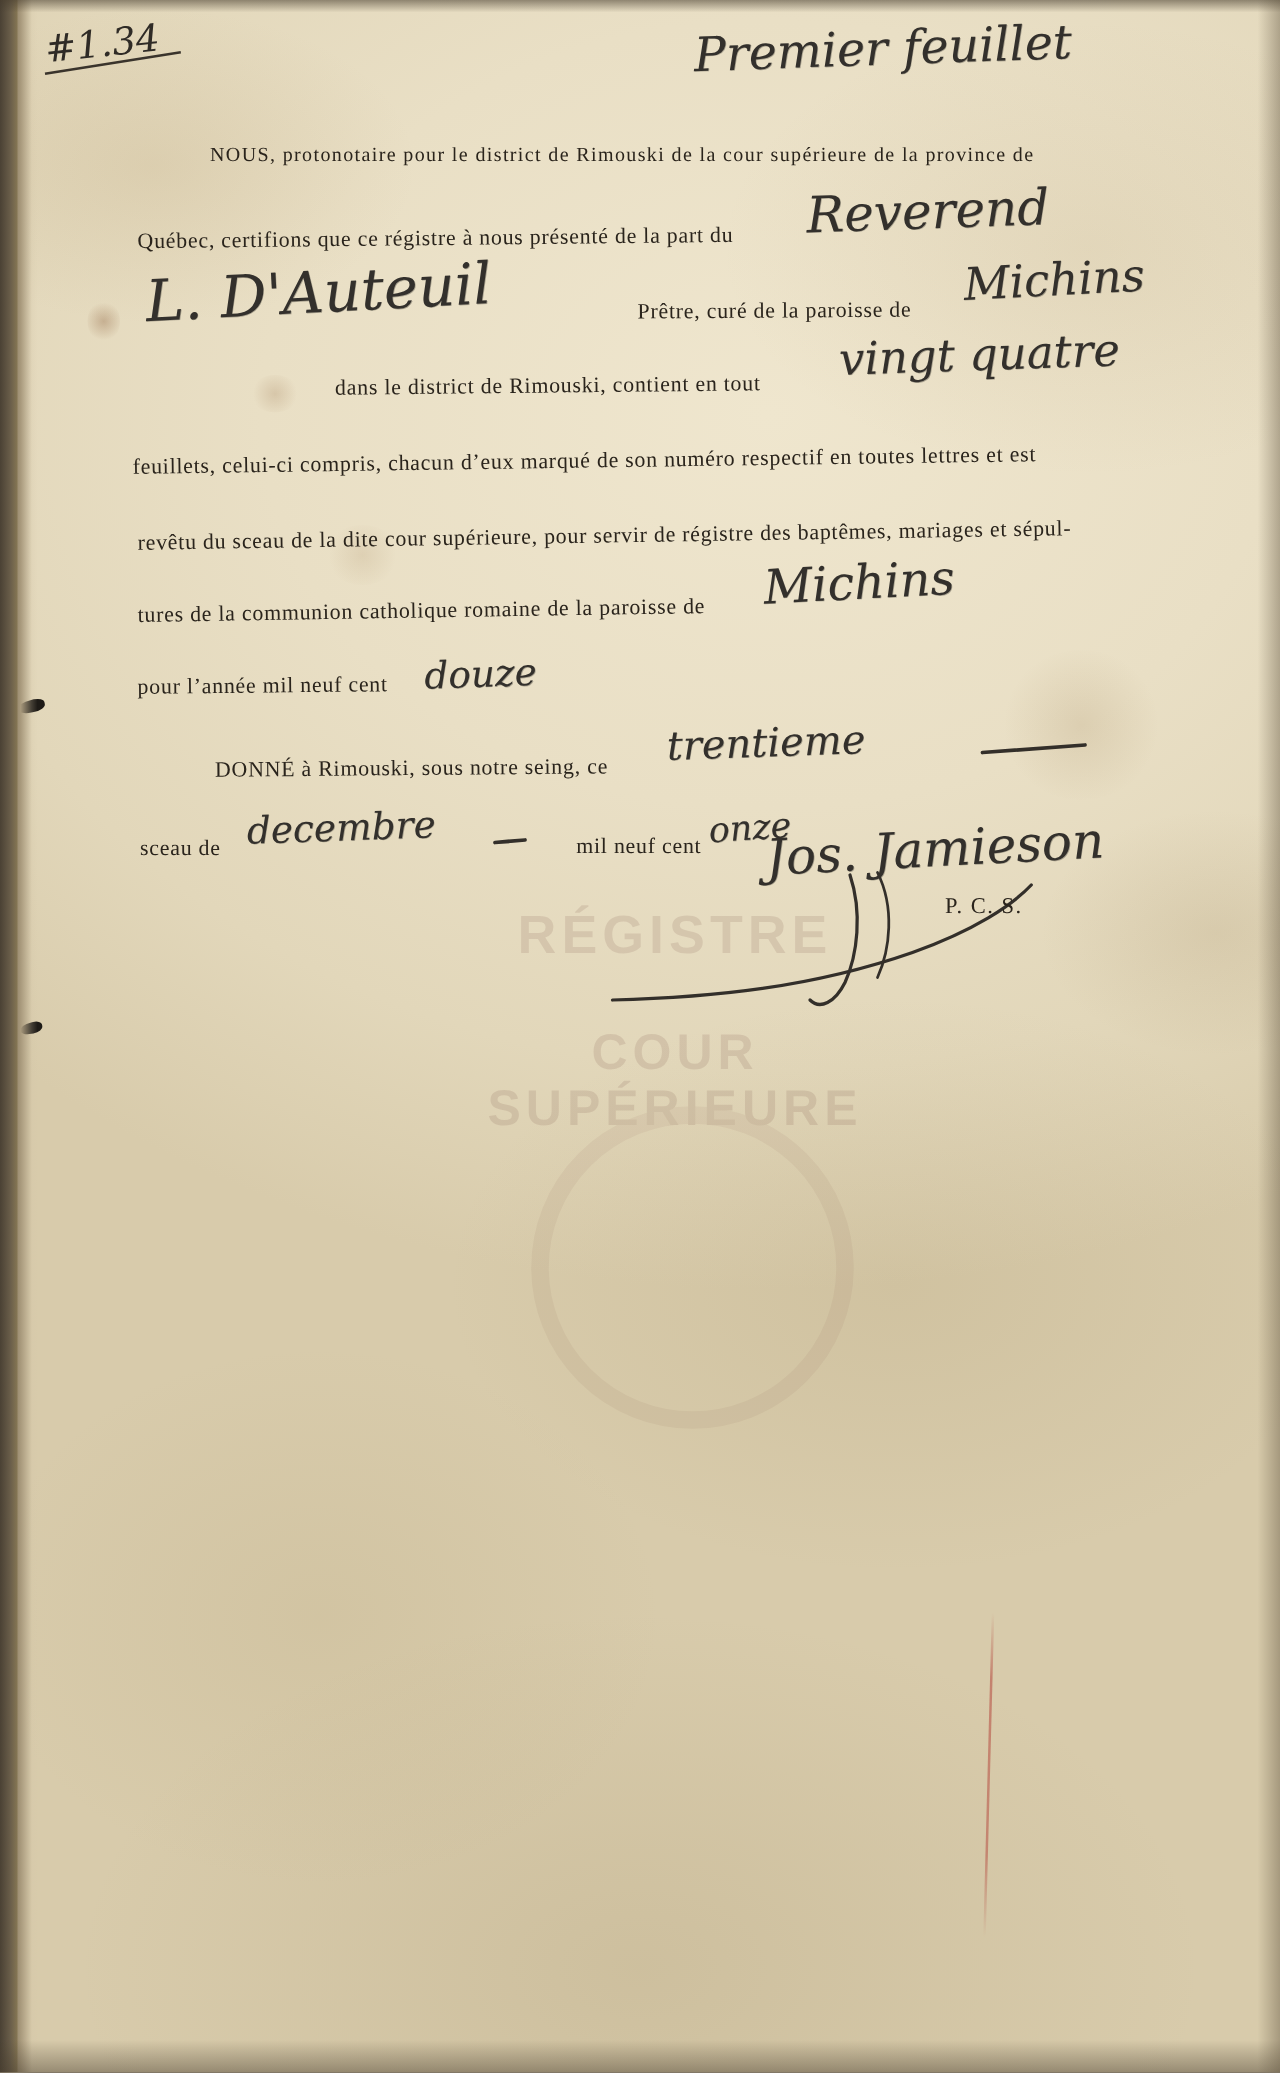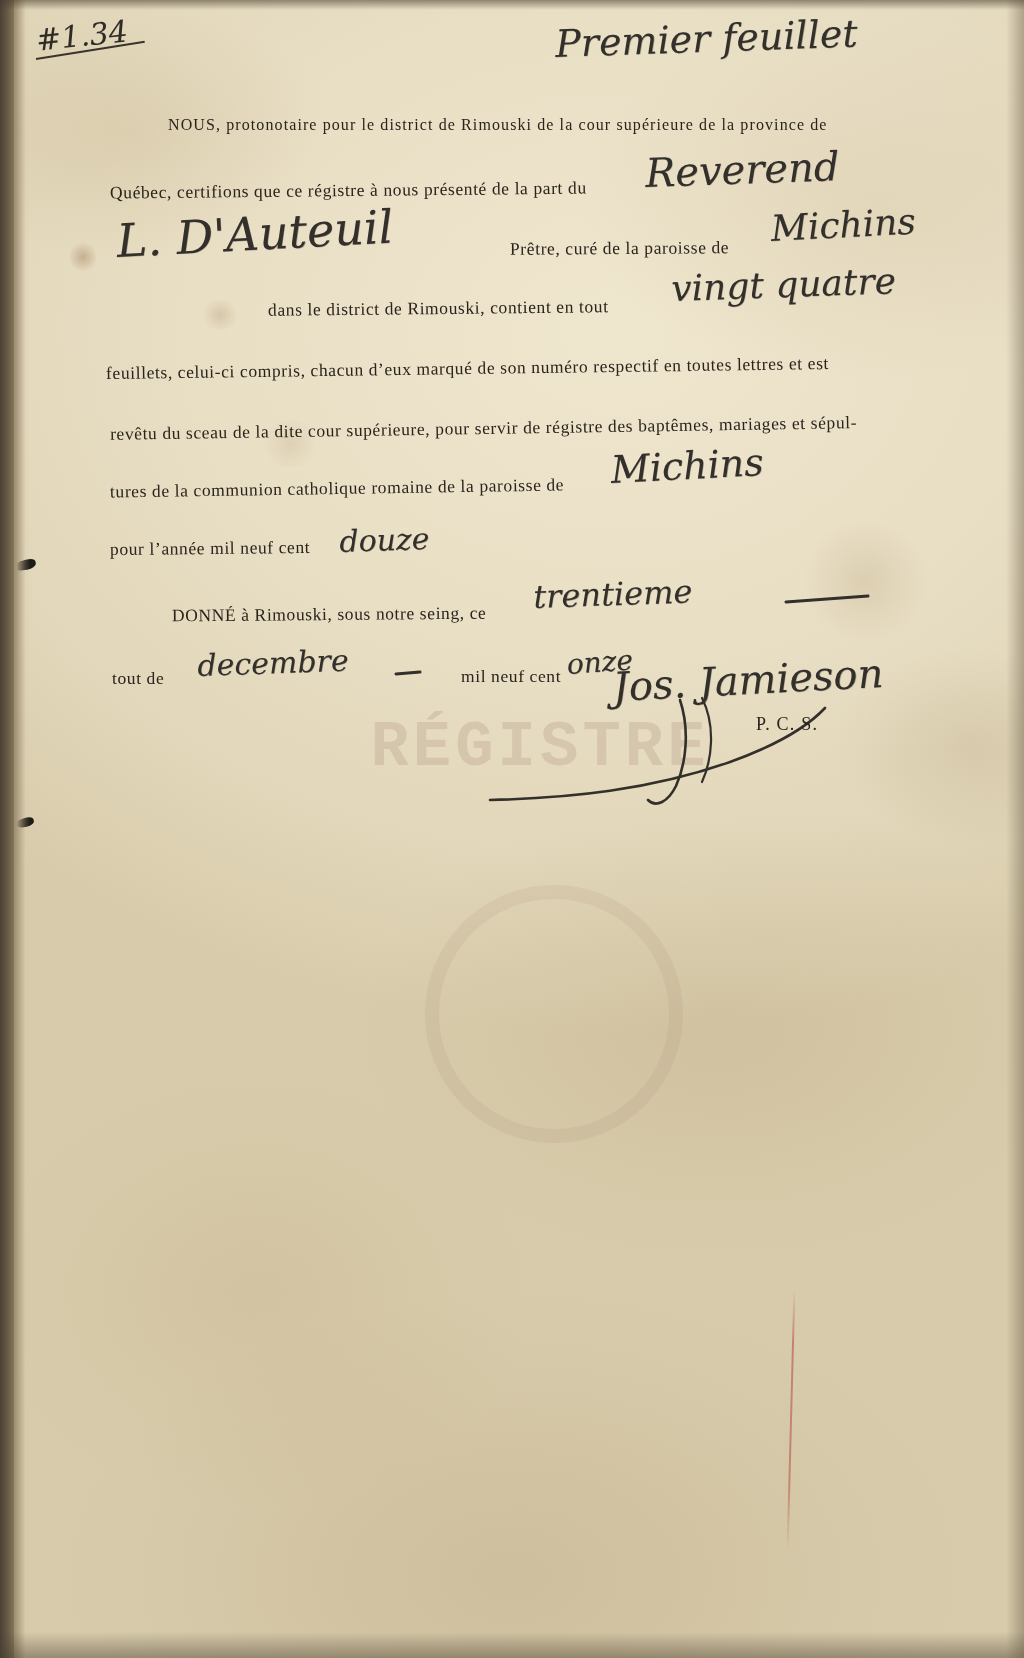--- a/index.html
+++ b/index.html
@@ -178,22 +178,23 @@
   }
 </style>
 </head>
 <body>
 
 <div class="page">
 
   <div class="paper-texture"></div>
 
   <div class="stamp-ghost">
-    <div class="band" style="top: 12px; font-size: 64px; font-family: Liberation Mono, monospace;">RÉGISTRE</div>
+    <div class="band" style="top: 24px; font-size: 43px;">RÉGISTRE</div>
     <div class="ghost-circle"></div>
+    <div class="band" style="top: 120px; font-size: 40px;">COUR SUPÉRIEURE</div>
   </div>
 
   <div class="stain" style="left:70px; top:240px; width:26px; height:34px; background: radial-gradient(circle, rgba(140,95,60,0.35), rgba(140,95,60,0) 70%);"></div>
   <div class="stain" style="left:200px; top:300px; width:40px; height:30px; background: radial-gradient(circle, rgba(150,110,70,0.22), rgba(150,110,70,0) 70%);"></div>
   <div class="stain" style="left:800px; top:520px; width:130px; height:120px; background: radial-gradient(circle, rgba(150,120,75,0.16), rgba(150,120,75,0) 70%);"></div>
   <div class="stain" style="left:260px; top:420px; width:60px; height:48px; background: radial-gradient(circle, rgba(150,115,70,0.14), rgba(150,115,70,0) 70%);"></div>
 
   <div class="folio">#1.34</div>
   <div class="folio-underline"></div>
 
@@ -228,21 +229,21 @@
   <div class="hand ink" style="left:340px; top:524px; font-size:30px; transform: rotate(-2deg);">douze</div>
 
   <div class="printed" style="left:172px; top:604px; font-size:17.5px; transform: rotate(-0.5deg);">DONNÉ à Rimouski, sous notre seing, ce</div>
 
   <div class="hand ink" style="left:534px; top:578px; font-size:32px; transform: rotate(-2deg);">trentieme</div>
 
   <svg class="flourish" style="left:786px; top:588px; width:90px; height:20px;">
     <path class="fl-path" d="M0,14 L82,8" stroke-width="3"></path>
   </svg>
 
-  <div class="printed" style="left:112px; top:668px; font-size:17.5px;">tout de</div>
+  <div class="printed" style="left:112px; top:668px; font-size:17.5px;">sceau de</div>
 
   <div class="hand ink" style="left:198px; top:648px; font-size:30px; transform: rotate(-2deg);">decembre</div>
 
   <svg class="flourish" style="left:396px; top:664px; width:30px; height:16px;">
     <path class="fl-path" d="M0,10 L24,8" stroke-width="3"></path>
   </svg>
 
   <div class="printed" style="left:461px; top:666px; font-size:17.5px;">mil neuf cent</div>
 
   <div class="hand ink" style="left:568px; top:648px; font-size:28px; transform: rotate(-4deg);">onze</div>

